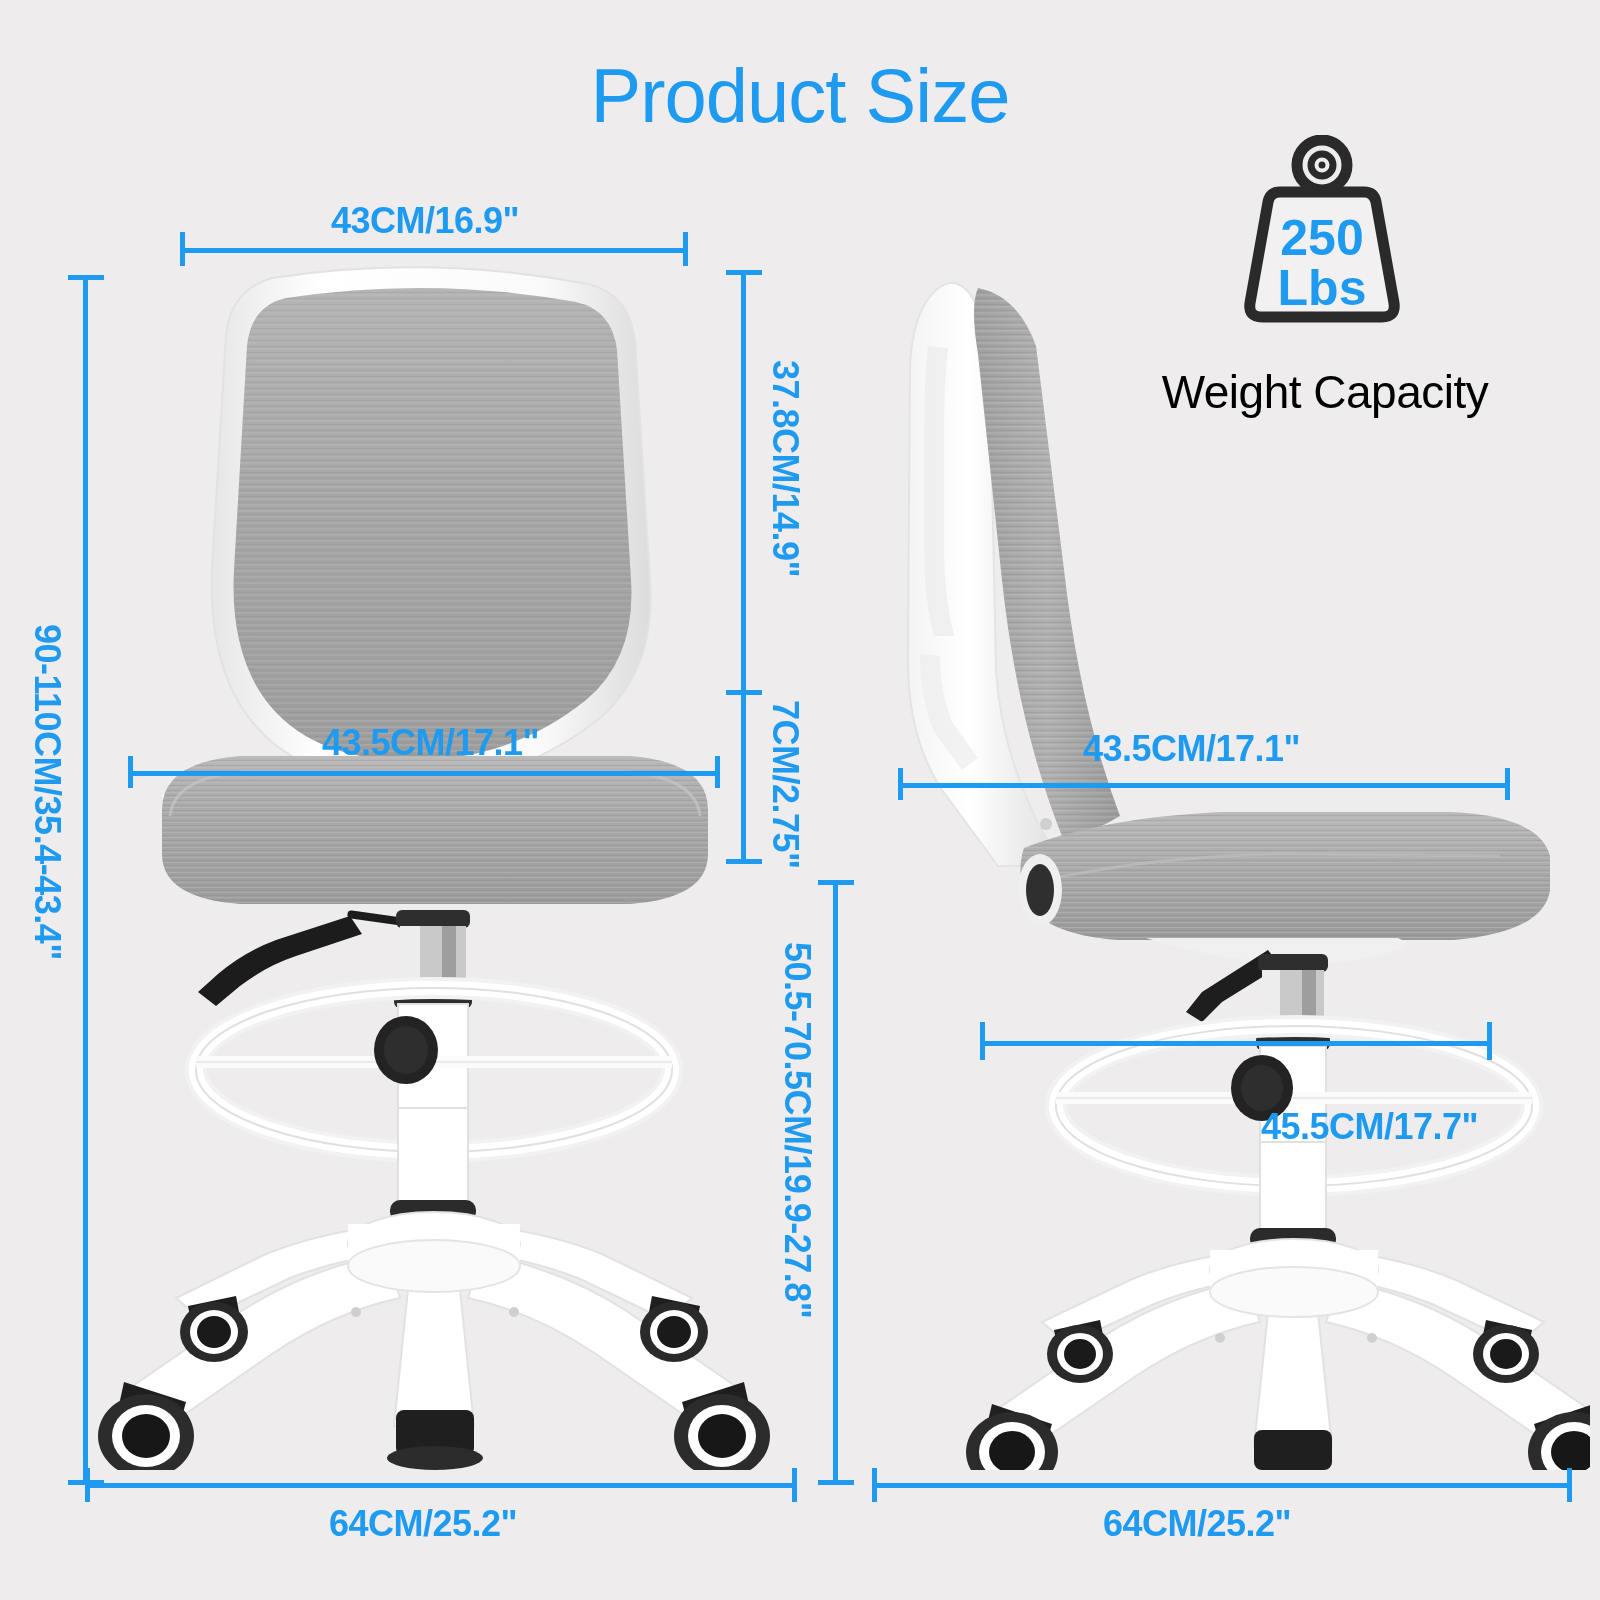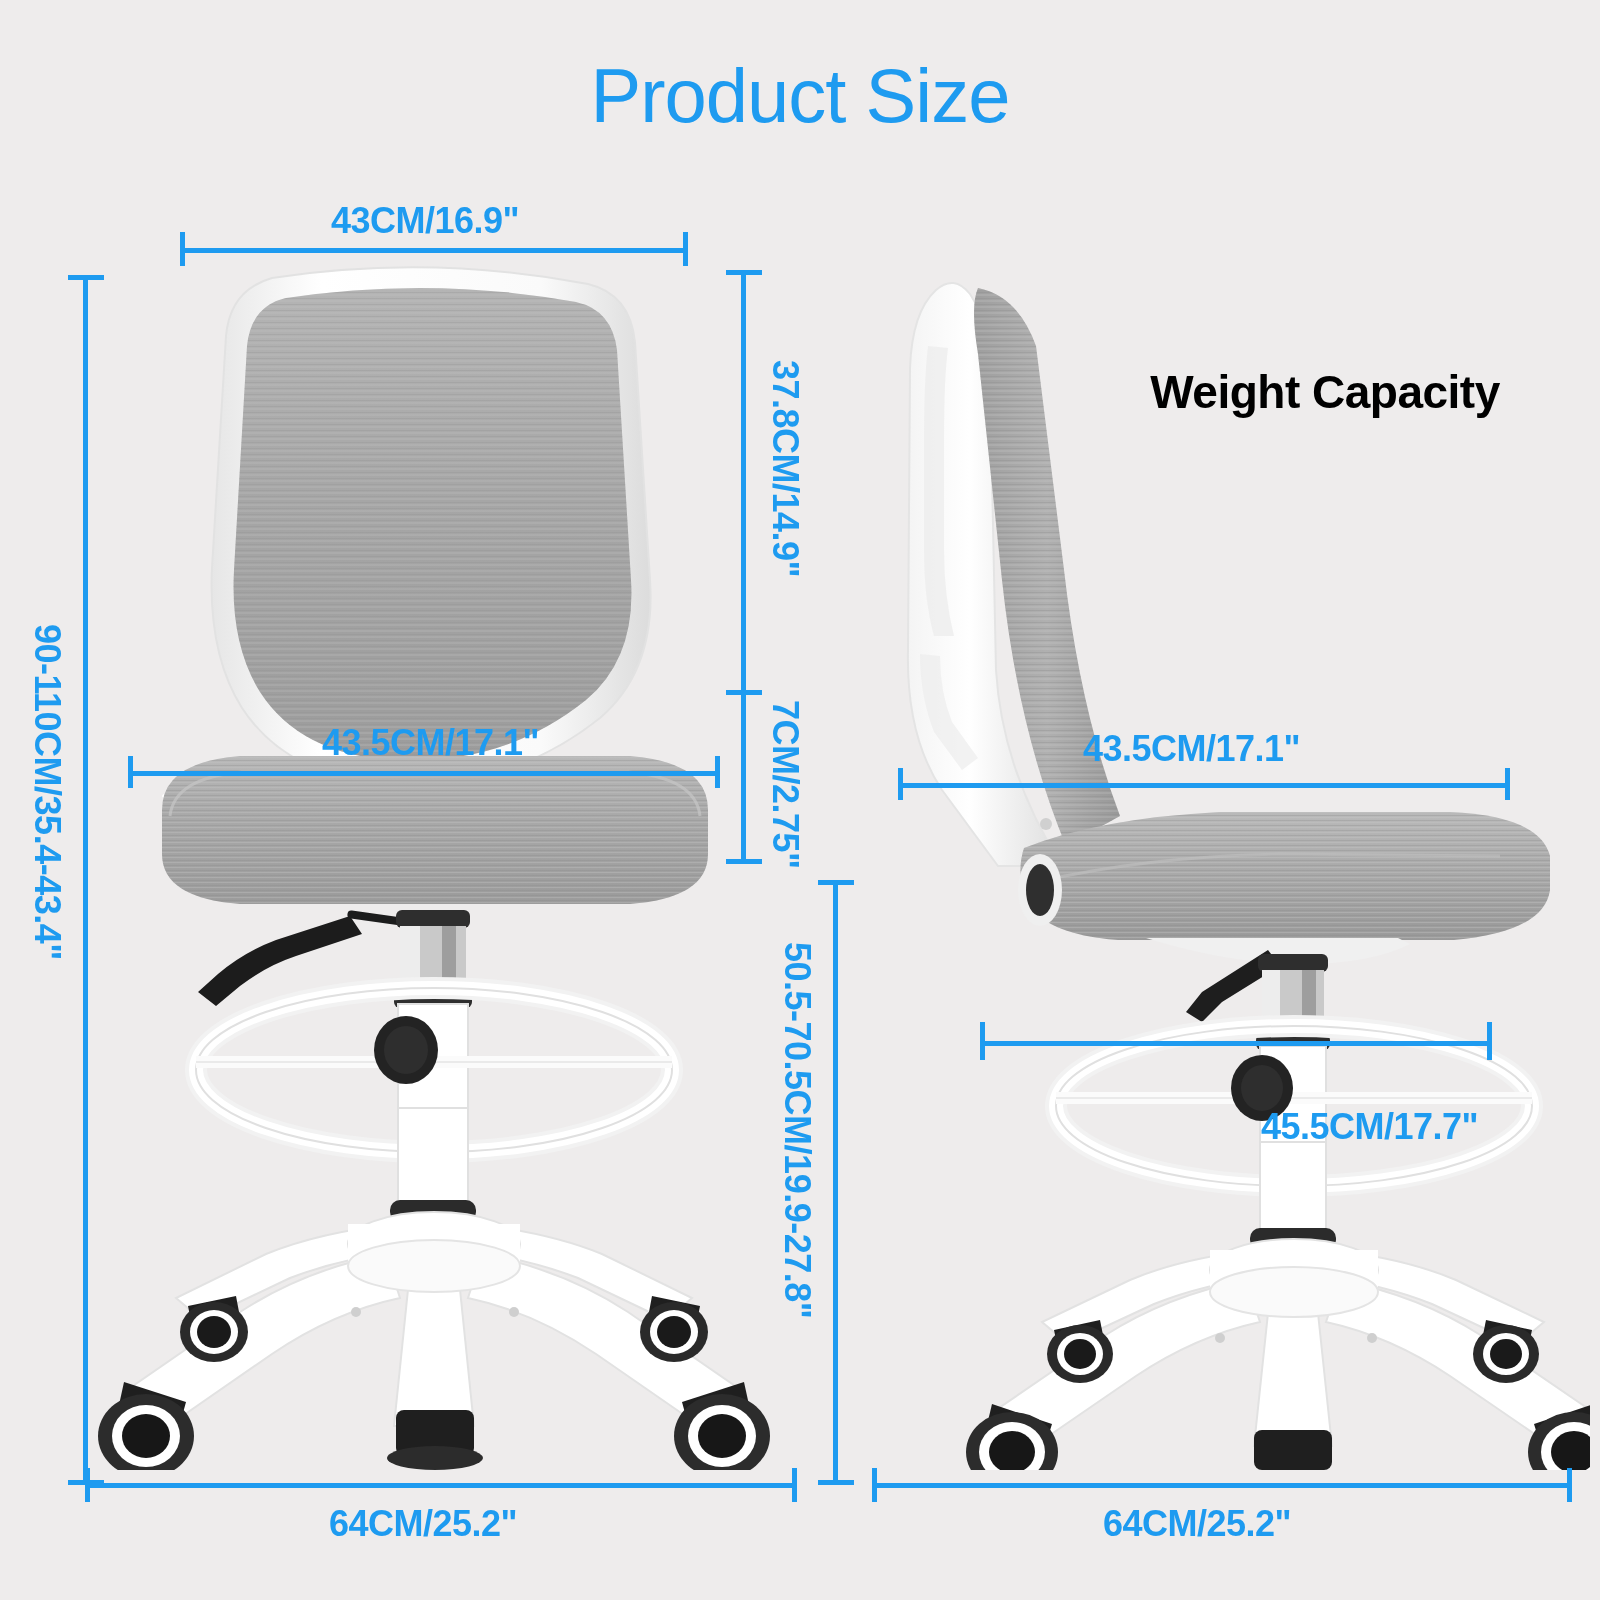--- a/index.html
+++ b/index.html
@@ -82,35 +82,45 @@
   }
   #badge-250 { top: 78px;  font-size: 50px; }
   #badge-lbs { top: 128px; font-size: 50px; }
 
   #weight-cap-line1, #weight-cap-line2 {
     position: absolute;
     width: 480px;
     text-align: center;
     color: #000000;
     font-size: 46px;
-    font-weight: bold;
+    font-weight: normal;
   }
   #weight-cap-line1 { left: 1085px; top: 365px; letter-spacing: -0.5px;}
   #weight-cap-line2 { left: 1085px; top: 430px; font-weight: normal; }
 
   
   .chair { position: absolute; }
 </style>
 </head>
 <body>
 
 <div id="canvas">
 
   <div id="page-title">Product Size</div>
 
+  <div id="weight-badge">
+    <svg width="180" height="195" viewBox="0 0 180 195">
+      <circle cx="90" cy="30" r="25" fill="none" stroke="#2a2a2a" stroke-width="11"></circle>
+      <circle cx="90" cy="30" r="11" fill="none" stroke="#2a2a2a" stroke-width="7"></circle>
+      <circle cx="90" cy="30" r="3.5" fill="#2a2a2a"></circle>
+      <path d="M 48 57 L 132 57 Q 142 57 144 67 L 162 168 Q 164 182 150 182 L 30 182 Q 16 182 18 168 L 36 67 Q 38 57 48 57 Z" fill="#f2f0f0" stroke="#2a2a2a" stroke-width="11" stroke-linejoin="round"></path>
+    </svg>
+    <div class="badge-num" id="badge-250">250</div>
+    <div class="badge-num" id="badge-lbs">Lbs</div>
+  </div>
   <div id="weight-cap-line1">Weight Capacity</div>
 
   <svg class="chair" style="left:90px; top:250px;" width="700" height="1220" viewBox="0 0 700 1220">
     <defs>
       <linearGradient id="meshBackF" x1="0" y1="0" x2="0" y2="1">
         <stop offset="0%" stop-color="#b4b4b4"></stop>
         <stop offset="45%" stop-color="#a6a6a6"></stop>
         <stop offset="100%" stop-color="#9c9c9c"></stop>
       </linearGradient>
       <linearGradient id="meshSeatF" x1="0" y1="0" x2="0" y2="1">

